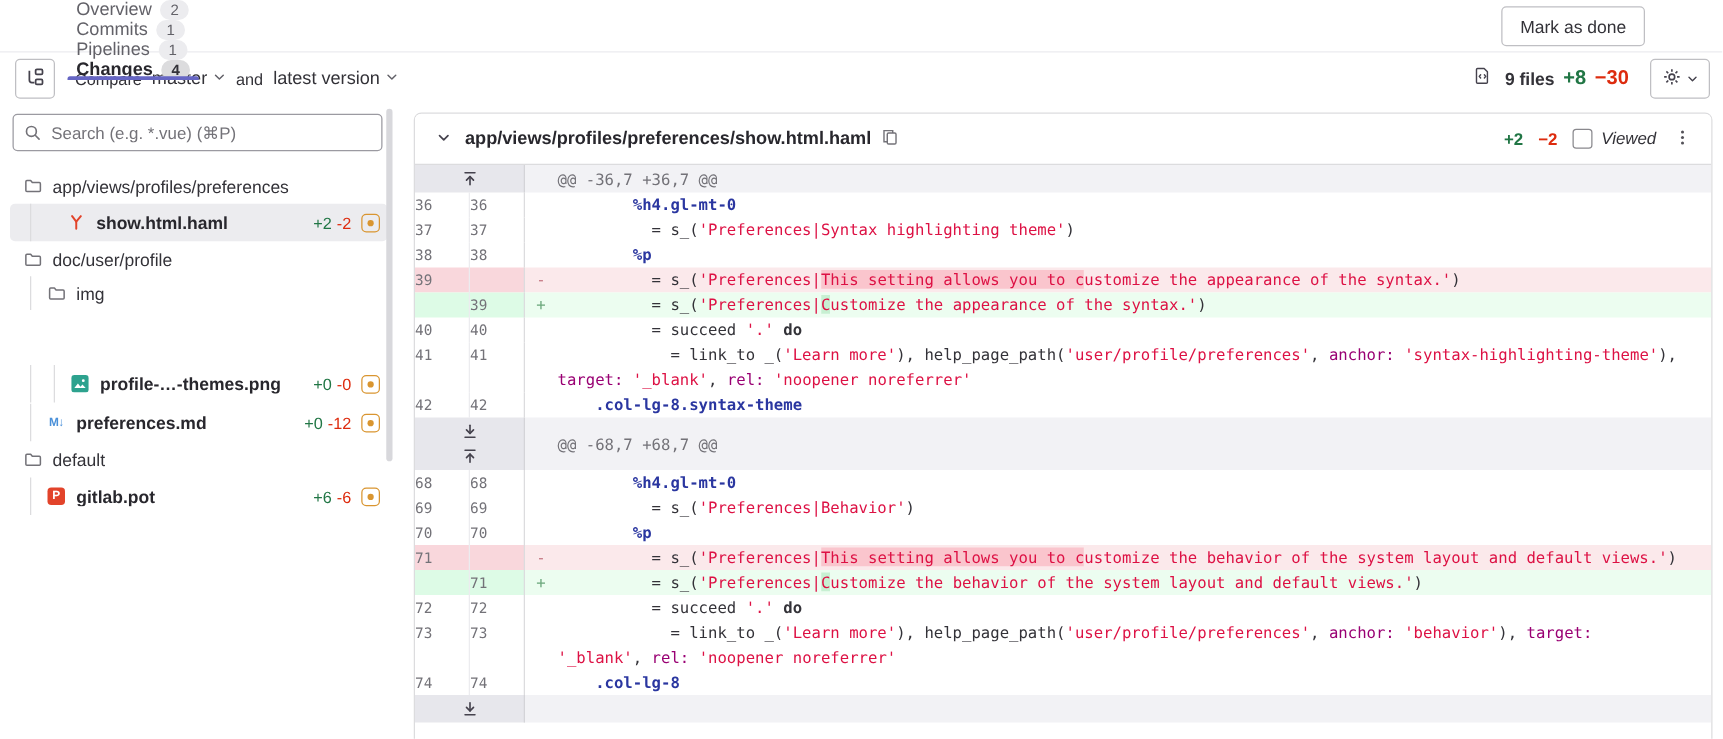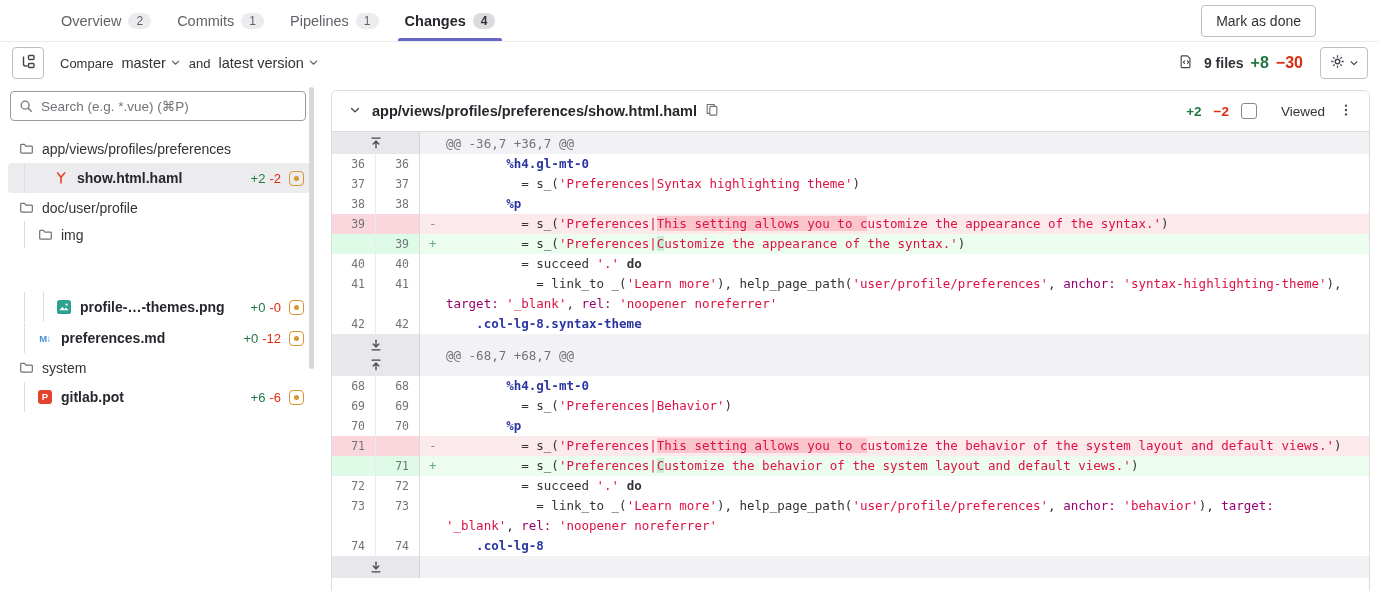--- a/index.html
+++ b/index.html
@@ -2,21 +2,21 @@
 <html><head>
 <meta charset="utf-8">
 <style>
   * { box-sizing: border-box; margin: 0; padding: 0; }
   html,body { width:1378px; height:591px; overflow:hidden; background:#fff;
     font-family:"Liberation Sans", sans-serif; color:#333238; }
   button { font-family:inherit; background:none; border:none; cursor:pointer; color:inherit; }
 
   
   .topbar { height:42px; display:flex; align-items:stretch; border-bottom:1px solid #ececef; position:relative; }
-  .tabs { display:flex; margin-left:48px; }
+  .tabs { display:flex; margin-left:48px;flex-direction:column; }
   .tab { display:flex; align-items:center; gap:7px; padding:0 13px; position:relative;
     color:#626168; font-size:14.5px; }
   .tab.active { color:#28272d; font-weight:700; }
   .tab.active::after { content:""; position:absolute; left:6px; right:6px; bottom:0; height:3px;
     background:#6666c4; border-radius:2px 2px 0 0; }
   .tab-badge { background:#ececef; color:#626168; font-size:12px; border-radius:10px;
     padding:1px 8px; font-weight:400; }
   .tab-badge.active { background:#dcdcde; color:#333238; font-weight:600; }
   .btn-outline { border:1px solid #bfbfc3; border-radius:4px; background:#fff; font-size:14px;
     color:#333238; }
@@ -74,28 +74,28 @@
   .diff-panel { flex:1; border:1px solid #dcdcde; border-radius:6px 6px 0 0; overflow:hidden;
     background:#fff; }
   .diff-header { height:41px; display:flex; align-items:center; padding:0 14px 0 10px;
     border-bottom:1px solid #dcdcde; background:#fff; }
   .collapse-btn { width:26px; height:26px; display:inline-flex; align-items:center; justify-content:center; }
   .file-path { font-weight:700; font-size:14.5px; color:#28272d; margin:0 8px 0 4px; }
   .copy-btn { display:inline-flex; align-items:center; }
   .dh-right { margin-left:auto; display:flex; align-items:center; gap:12px; font-size:13.5px; }
   .checkbox { width:16px; height:16px; border:1px solid #89888d; border-radius:3px; background:#fff;
     display:inline-block; }
-  .viewed-wrap { display:flex; align-items:flex-end; gap:24px; }
+  .viewed-wrap { display:flex; align-items:flex-start; gap:7px;font-style:italic; }
   .kebab-btn { display:inline-flex; padding:2px; }
 
   
   .diff-body { font-family:"DejaVu Sans Mono","Liberation Mono",monospace; font-size:12.5px; }
   .d-row { display:flex; align-items:stretch; }
   .d-row.line { min-height:20px; line-height:20px; }
-  .num { width:44px; flex:none; text-align:right; padding-right:10px; color:#737278;
+  .num { width:44px; flex:none; padding-right:10px; color:#737278;
     font-size:11.5px; line-height:20px; }
   .num.n1 { border-right:1px solid #ececef; }
   .num.n2 { border-right:1px solid #dcdcde; }
   .code { flex:1; position:relative; padding:0 10px 0 26px; }
   .sign { position:absolute; left:9px; top:0; line-height:20px; }
   .code-text { white-space:pre-wrap; max-width:898px; color:#333238; }
   .line.del .num { background:#f9d7dc; }
   .line.del .code { background:#fbe9eb; }
   .line.del .sign { color:#c57883; }
   .line.add .num { background:#ddfbe6; }
@@ -268,21 +268,21 @@
           <span class="review-badge">
             <span class="dot"></span>
           </span>
         </div>
         <div class="tree-row folder" style="padding-left: 10px;">
           <span class="tree-icon">
             <svg width="15" height="15" viewBox="0 0 16 16" fill="none">
               <path d="M1.8 12.1V4.6c0-.5.4-.9.9-.9h3.2l1.4 1.7h6c.5 0 .9.4.9.9v5.8c0 .5-.4.9-.9.9H2.7c-.5 0-.9-.4-.9-.9z" stroke="#737278" stroke-width="1.3" stroke-linejoin="round"></path>
             </svg>
           </span>
-          <span class="tree-label folder">system</span>
+          <span class="tree-label folder">default</span>
         </div>
         <div class="tree-row file" style="padding-left: 29px;">
           <span class="guide" style="left: 16px;"></span>
           <span class="tree-icon">
             <span class="po-icon">P</span>
           </span>
           <span class="tree-label file">gitlab.pot</span>
           <span class="tree-stats">
             <span class="added">+6</span>
             <span class="removed">-6</span>

